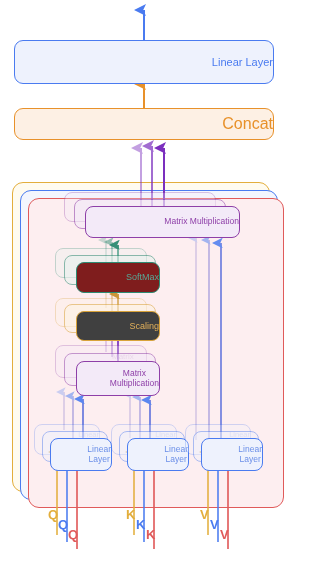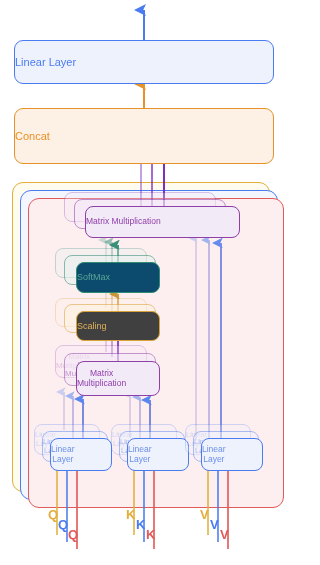--- a/index.html
+++ b/index.html
@@ -4,21 +4,21 @@
 <style>
   html,body{margin:0;padding:0;background:#ffffff;}
   body{
     width:288px;height:565px;position:relative;overflow:hidden;
     font-family:"Liberation Sans","DejaVu Sans",sans-serif;
     -webkit-font-smoothing:antialiased;
   }
   #canvas{position:absolute;left:0;top:0;width:288px;height:565px;}
   .node{
     position:absolute;box-sizing:border-box;
-    display:flex;align-items:center;justify-content:flex-start;
+    display:flex;align-items:center;justify-content:flex-end;
     text-align:center;line-height:1.12;
     border-style:solid;border-width:1.6px;border-radius:9px;
     white-space:pre-line;
   }
   .node.small{font-size:8.5px;border-radius:8px;border-width:1.4px;}
   .lbl{position:absolute;font-weight:bold;line-height:1;}
   svg.wires{position:absolute;left:0;top:0;width:288px;height:565px;overflow:visible;}
 </style>
 </head>
 <body>
@@ -93,33 +93,33 @@
 
     <line x1="208" y1="535" x2="208" y2="452" stroke="#e3ae3c" stroke-width="1.8" opacity="0.85" marker-end="url(#ah-amber)"></line>
     <line x1="218" y1="542" x2="218" y2="455" stroke="#4a7bf0" stroke-width="1.8" opacity="0.85" marker-end="url(#ah-blue)"></line>
     <line x1="228" y1="549" x2="228" y2="458" stroke="#e05a5a" stroke-width="1.8" opacity="0.9" marker-end="url(#ah-red)"></line>
   </svg>
 
   <div class="node" style="left:14px;top:40px;width:260px;height:44px;border-color:#4a7bf0;background:#eef2fd;color:#4a7bf0;font-size:11px;">
     <span>Linear Layer</span>
   </div>
 
-  <div class="node" style="left:14px;top:108px;width:260px;height:56px;border-color:#e8912a;background:#fdf0e4;color:#e8912a;font-size:11px;">
+  <div class="node" style="left:14px;top:108px;width:260px;height:32px;border-color:#e8912a;background:#fdf0e4;color:#e8912a;font-size:16px;">
     <span>Concat</span>
   </div>
 
   <div class="node small" style="left:64px;top:192px;width:152px;height:30px;border-color:#8e3fa8;background:#f3eaf8;opacity:0.30;"></div>
   <div class="node small" style="left:74px;top:199px;width:152px;height:30px;border-color:#8e3fa8;background:#f3eaf8;opacity:0.55;"></div>
   <div class="node small" style="left:85px;top:206px;width:155px;height:32px;border-color:#8e3fa8;background:#f3eaf8;color:#8e3fa8;font-size:8.5px;">
     <span>Matrix Multiplication</span>
   </div>
 
   <div class="node small" style="left:55px;top:248px;width:92px;height:30px;border-color:#2e8b72;background:#e6f2ee;opacity:0.28;"></div>
   <div class="node small" style="left:64px;top:255px;width:92px;height:30px;border-color:#2e8b72;background:#e6f2ee;opacity:0.55;"></div>
-  <div class="node small" style="left:76px;top:262px;width:84px;height:31px;border-color:#2e8b72;background:#0c4a6e;color:#57a795;font-size:9px;">
+  <div class="node small" style="left:76px;top:262px;width:84px;height:31px;border-color:#2e8b72;background:#7f1d1d;color:#57a795;font-size:9px;">
     <span>SoftMax</span>
   </div>
 
   <div class="node small" style="left:55px;top:298px;width:92px;height:29px;border-color:#d9a33a;background:#fdf3e2;opacity:0.28;"></div>
   <div class="node small" style="left:64px;top:304px;width:92px;height:29px;border-color:#d9a33a;background:#fdf3e2;opacity:0.55;"></div>
   <div class="node small" style="left:76px;top:311px;width:84px;height:30px;border-color:#d9a33a;background:#404040;color:#e3b05a;font-size:9px;">
     <span>Scaling</span>
   </div>
 
   <div class="node small" style="left:55px;top:345px;width:92px;height:33px;border-color:#8e3fa8;background:#f3eaf8;color:#8e3fa8;font-size:8px;opacity:0.26;">

